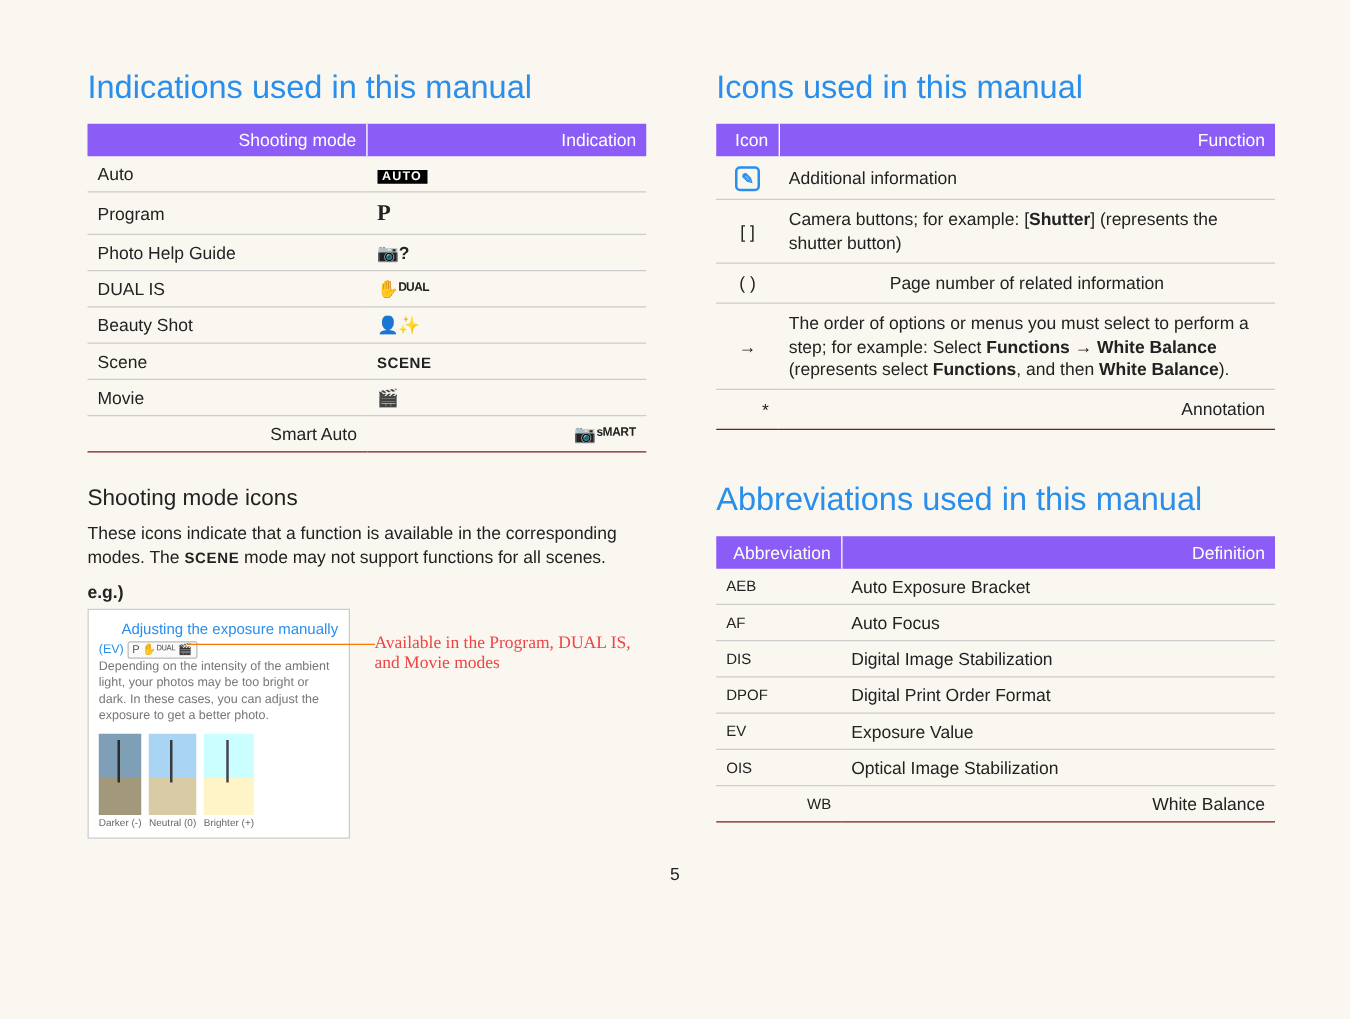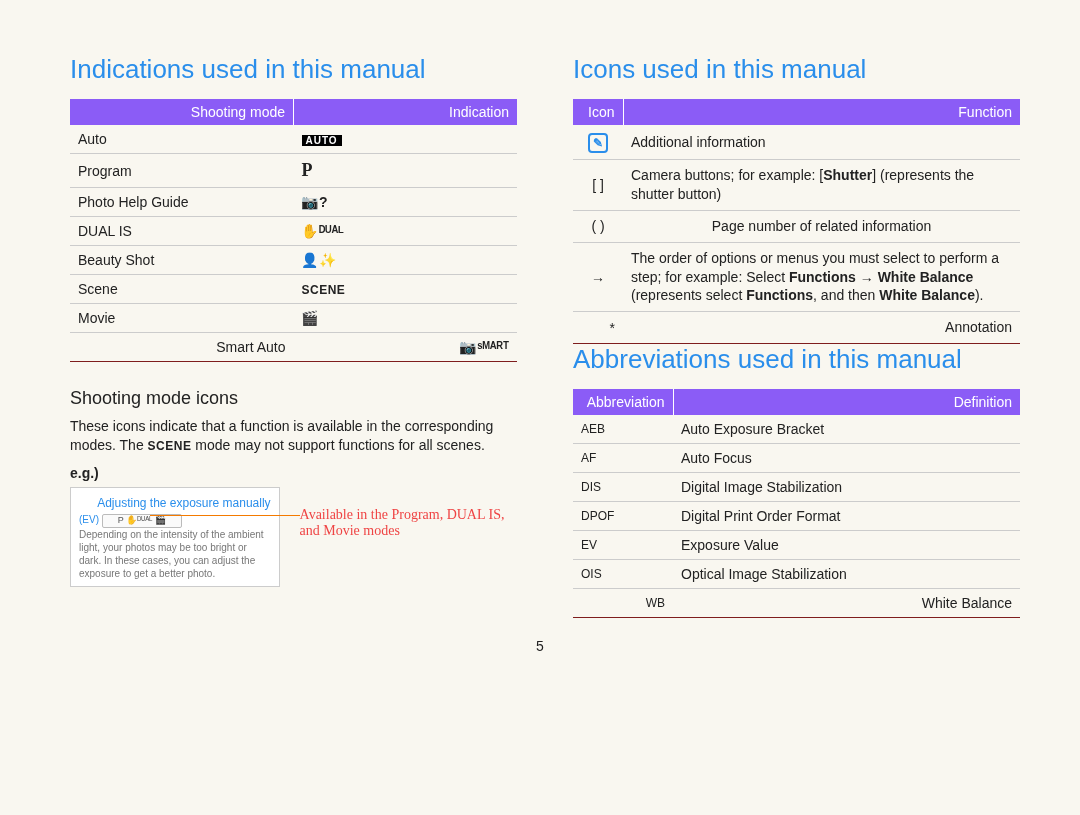--- a/index.html
+++ b/index.html
@@ -76,21 +76,21 @@
     font-size: 10px;
     color: #777;
     line-height: 1.3;
   }
   .eg-title { color: #2a8eeb; font-size: 12px; margin-bottom: 2px; text-align: right; }
   .eg-ev { color: #2a8eeb; font-size: 10px; }
   .eg-icons {
     display: inline-block;
     border: 1px solid #bbb;
     border-radius: 2px;
-    padding: 0 15px;
+    padding: 0 3px;
     font-size: 9px;
     color: #555;
     background: #fafafa;
     vertical-align: middle;
   }
   .eg-thumbs { display: flex; gap: 6px; margin-top: 8px; }
   .thumb {
     flex: 1;
     height: 65px;
     background: linear-gradient(#a9d4f3 0%, #a9d4f3 55%, #d8cba6 55%, #d8cba6 100%);
@@ -193,20 +193,34 @@
 
     <div class="eg-label">e.g.)</div>
     <div class="eg-wrap">
       <div class="eg-box">
         <div class="eg-title">Adjusting the exposure manually</div>
         <div>
           <span class="eg-ev">(EV)</span>
           <span class="eg-icons">P ✋ᴰᵁᴬᴸ 🎬</span>
         </div>
         <div>Depending on the intensity of the ambient light, your photos may be too bright or dark. In these cases, you can adjust the exposure to get a better photo.</div>
+        <div class="eg-thumbs">
+          <div>
+              <div class="thumb" style="filter:brightness(0.75)"></div>
+              <div class="thumb-label">Darker (-)</div>
+            </div>
+          <div>
+              <div class="thumb"></div>
+              <div class="thumb-label">Neutral (0)</div>
+            </div>
+          <div>
+              <div class="thumb" style="filter:brightness(1.2)"></div>
+              <div class="thumb-label">Brighter (+)</div>
+            </div>
+        </div>
       </div>
       <div class="callout">Available in the Program, DUAL IS, and Movie modes</div>
     </div>
   </div>
 
   <div class="col">
     <h1>Icons used in this manual</h1>
     <table class="tbl">
       <thead>
         <tr>
@@ -231,21 +245,21 @@
             <td class="icon-cell" style="font-size: 14px;">→</td>
             <td style="line-height: 1.35;">The order of options or menus you must select to perform a step; for example: Select <span class="b">Functions</span> → <span class="b">White Balance</span> (represents select <span class="b">Functions</span>, and then <span class="b">White Balance</span>).</td>
           </tr>
           <tr>
             <td class="icon-cell" style="font-size: 14px;">*</td>
             <td style="line-height: 1.35;">Annotation</td>
           </tr>
         </tbody>
     </table>
 
-    <h1 style="">Abbreviations used in this manual</h1>
+    <h1 style="margin-top:40px">Abbreviations used in this manual</h1>
     <table class="tbl">
       <thead>
         <tr>
           <th style="width:100px">Abbreviation</th>
           <th>Definition</th>
         </tr>
       </thead>
       <tbody id="abbr-body">
           <tr>
             <td class="abbr-col1">AEB</td>

